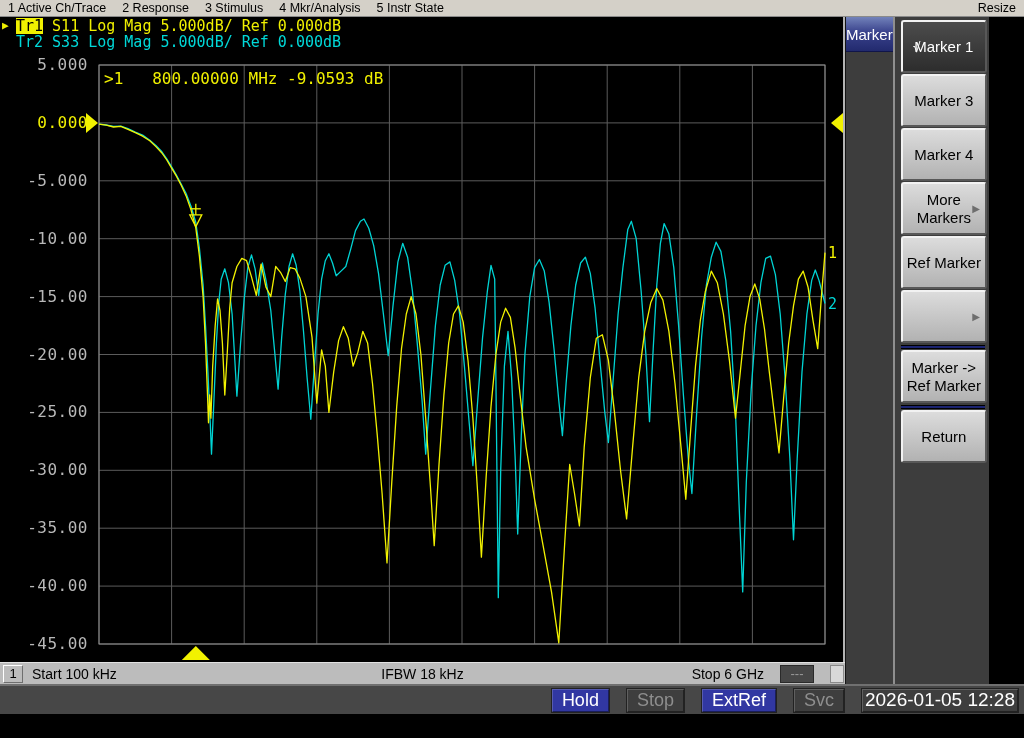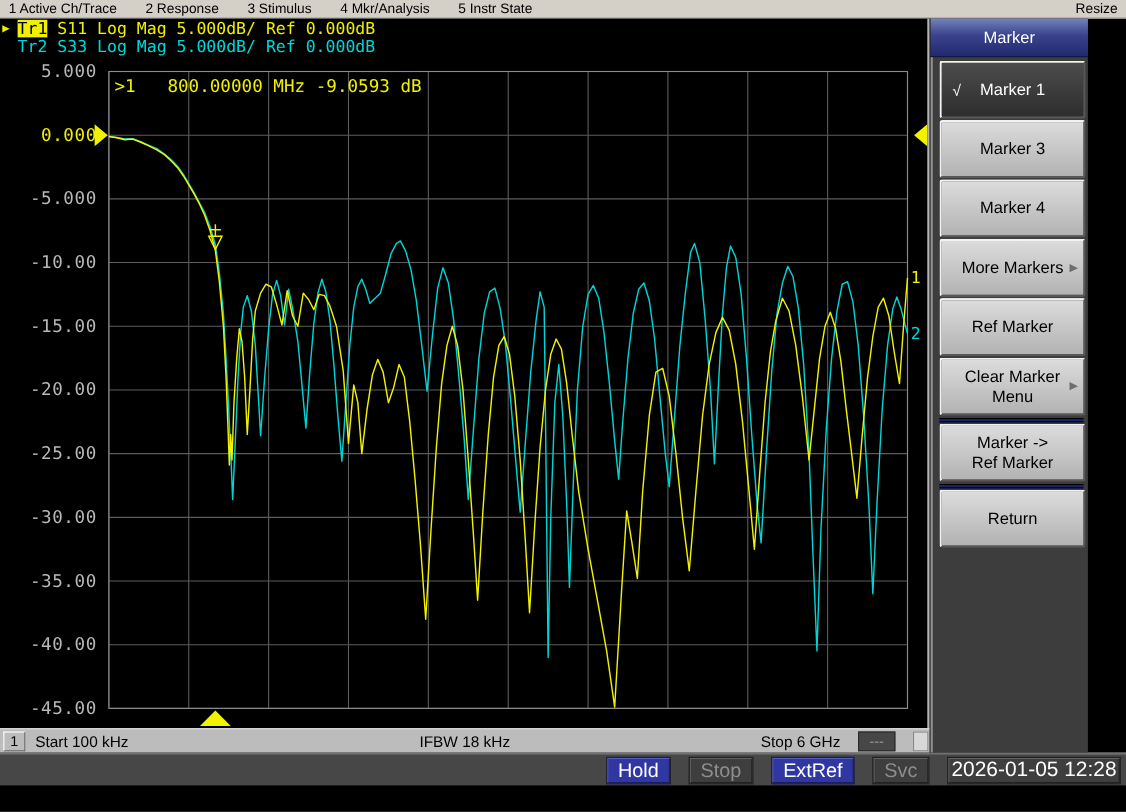--- a/index.html
+++ b/index.html
@@ -5,21 +5,21 @@
   * { box-sizing: border-box; margin: 0; padding: 0; }
   html,body { background:#666; }
   .app { width:1024px; height:738px; font-family:"Liberation Sans",sans-serif; background:#000; position:relative; overflow:hidden; }
 
   
   .titlebar { height:24px; background:linear-gradient(90deg,#16379c 0%,#2e5aac 50%,#a9c7e8 100%); display:flex; align-items:center; padding-left:6px; }
   .title-text { color:#fff; font-weight:bold; font-size:13px; letter-spacing:.2px; }
 
   
   .menubar { height:17px; background:#d4d0c8; display:flex; align-items:center; font-size:12.5px; color:#000; padding:0 8px; border-bottom:1px solid #8a8a8a; }
-  .menu-items { display:flex; gap:26px; }
+  .menu-items { display:flex; gap:16px; }
   .resize { margin-left:auto; }
 
   .content { display:flex; height:667px; }
   .left-col { width:845px; display:flex; flex-direction:column; }
 
   
   .screen { position:relative; width:845px; height:645px; background:#000; }
   .screen::after { content:""; position:absolute; right:0; top:0; width:2px; height:100%; background:#b4b4b4; }
   #plot { position:absolute; left:0; top:0; }
   .trace-legend { position:absolute; top:1px; left:2px; font-family:"DejaVu Sans Mono",monospace; font-size:15px; line-height:16px; white-space:pre; }
@@ -33,21 +33,21 @@
   
   .status-strip { height:22px; background:#bcbcbc; position:relative; display:flex; align-items:center; font-size:14px; color:#000; border-top:1px solid #e2e2e2; }
   .chan-box { width:20px; height:18px; margin-left:3px; border:1px solid; border-color:#ffffff #6e6e6e #6e6e6e #ffffff; display:flex; align-items:center; justify-content:center; font-size:13px; }
   .start-label { margin-left:9px; }
   .ifbw-label { position:absolute; left:50%; transform:translateX(-50%); }
   .strip-right { position:absolute; right:1px; display:flex; align-items:center; gap:16px; }
   .dash-box { width:34px; height:18px; background:#474747; color:#9a9a9a; display:flex; align-items:center; justify-content:center; font-size:13px; border:1px solid #2a2a2a; }
   .end-box { width:14px; height:18px; background:#d8d8d8; border:1px solid #8a8a8a; }
 
   
-  .right-col { width:144px; background:#3d3d3d; display:flex; flex-direction:column; border-left:1px solid #141414; }
+  .right-col { width:144px; background:#3d3d3d; display:flex; flex-direction:row; border-left:1px solid #141414; }
   .softkey-header { height:35px; background:linear-gradient(180deg,#7282ba 0%,#39428c 45%,#222a6e 100%); color:#fff; display:flex; align-items:center; justify-content:center; font-size:15px; border-bottom:1px solid #10154a; }
   .softkeys { flex:1; padding:3px 2px 0 6px; display:flex; flex-direction:column; border-left:2px solid #8f8f8f; }
   .softkey { height:53px; margin-bottom:1px; background:linear-gradient(180deg,#dcdcdc,#b2b2b2); border:2px solid; border-color:#f2f2f2 #585858 #585858 #f2f2f2; border-radius:3px; display:flex; flex-direction:column; align-items:center; justify-content:center; font-size:15px; color:#000; position:relative; white-space:pre-line; text-align:center; line-height:18px; cursor:default; }
   .softkey.active { background:linear-gradient(180deg,#4c4c4c,#2d2d2d); color:#fff; }
   .sk-check { position:absolute; left:10px; top:50%; transform:translateY(-50%); font-size:14px; }
   .sk-arrow { position:absolute; right:5px; top:50%; transform:translateY(-50%); font-size:10px; color:#6e6e6e; }
   .sk-value { margin-top:2px; width:118px; height:21px; background:#dcdcdc; border:1px solid; border-color:#6a6a6a #f2f2f2 #f2f2f2 #6a6a6a; display:flex; align-items:center; justify-content:center; font-size:15px; color:#000; white-space:normal; }
   .sk-sep { height:4px; background:#1b2370; border-top:1px solid #000; border-bottom:1px solid #000; margin:1px 2px 1px 0; }
 
   
@@ -139,22 +139,21 @@
     </div>
 
     <div class="right-col">
       <div class="softkey-header">Marker</div>
       <div class="softkeys" id="softkeys">
           <div class="softkey active"><span class="sk-check">√</span><span>Marker 1</span></div>
           <div class="softkey"><span>Marker 3</span></div>
           <div class="softkey"><span>Marker 4</span></div>
           <div class="softkey"><span>More Markers</span><span class="sk-arrow">▶</span></div>
           <div class="softkey"><span>Ref Marker</span></div>
-          <div class="softkey"><span>Clear Marker
-Menu</span><span class="sk-arrow">▶</span></div>
+          <div class="softkey"><span class="sk-arrow">▶</span></div>
           <div class="sk-sep"></div>
           <div class="softkey"><span>Marker -&gt;
 Ref Marker</span></div>
           <div class="sk-sep"></div>
           <div class="softkey"><span>Return</span></div>
         </div>
     </div>
   </div>
 
   <div class="system-bar" id="system-bar">

